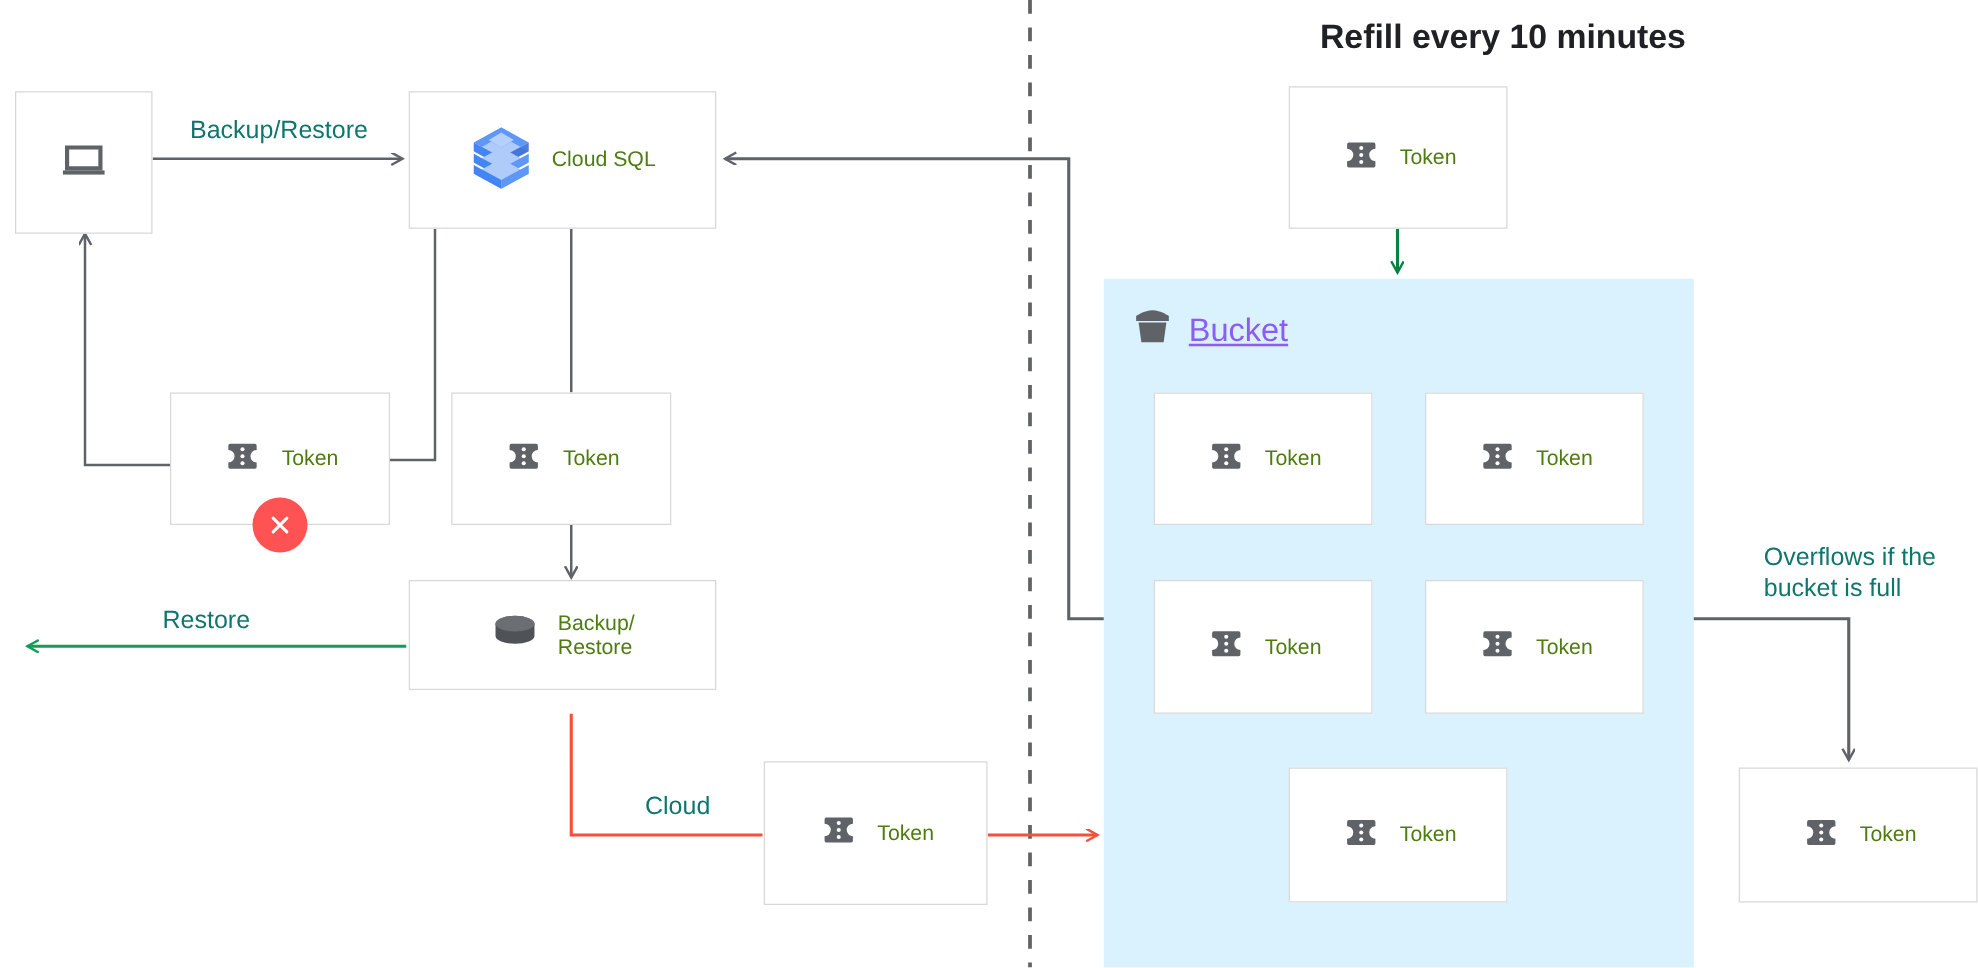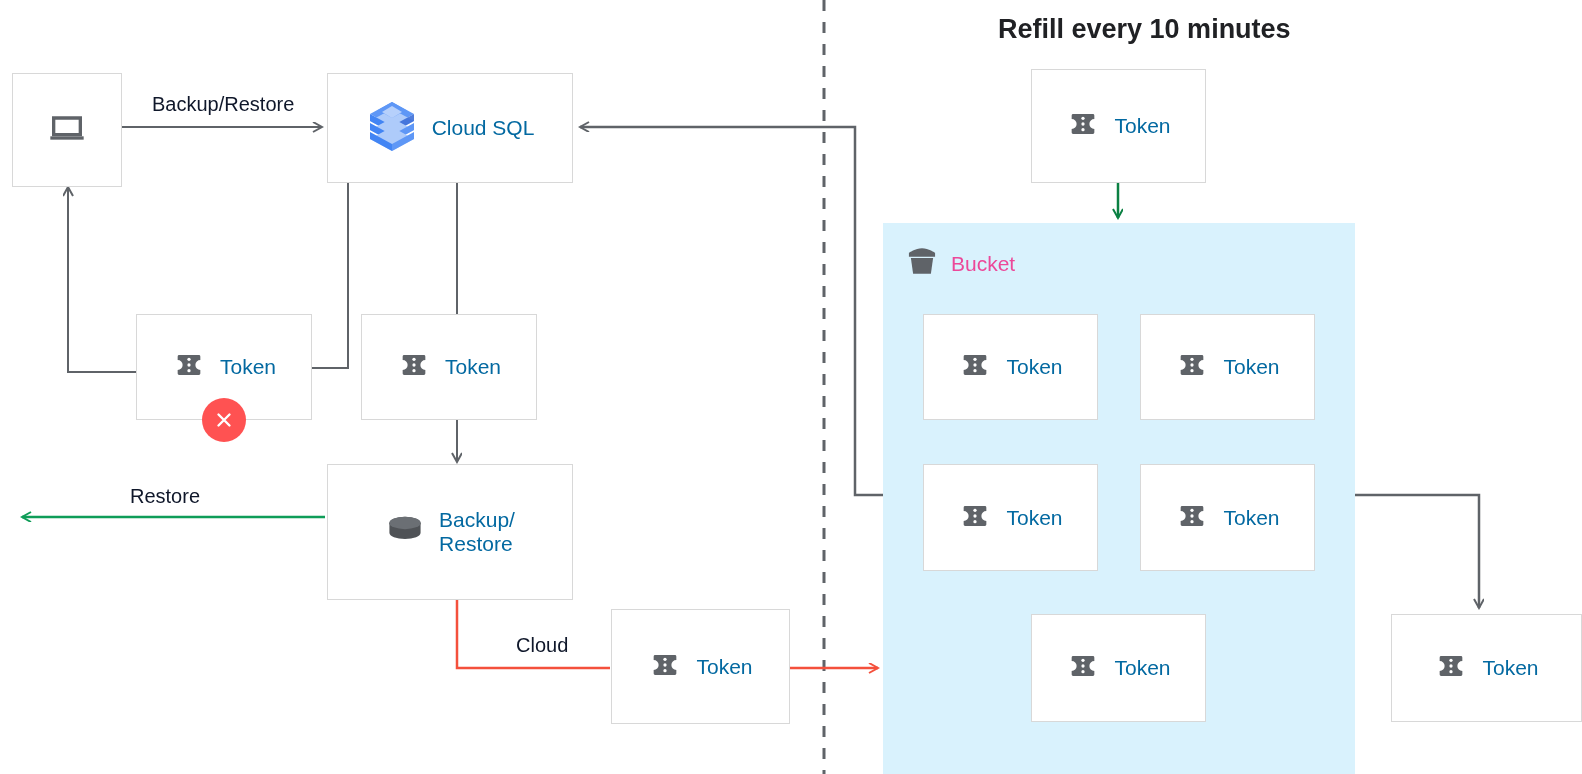--- a/index.html
+++ b/index.html
@@ -19,37 +19,37 @@
     border:1px solid #d8d8d8;
     box-sizing:border-box;
     display:flex;
     align-items:center;
     justify-content:center;
   }
   .node .inner{
     display:flex;align-items:center;justify-content:center;gap:14px;
   }
   .node .lbl{
-    font-size:21px;color:#0369a1;line-height:1.14;white-space:pre-line;
+    font-size:17px;color:#4d7c0f;line-height:1.14;white-space:pre-line;
   }
 
   .bucket-zone{
     position:absolute;
     background:#d9f2fd;
   }
   .bucket-head{
     position:absolute;
     display:flex;align-items:center;gap:12px;
   }
-  .bucket-head .btxt{font-size:21px;color:#ec4899;}
+  .bucket-head .btxt{font-size:26px;color:#8b5cf6;text-decoration:underline;}
 
   .edge-label{
     position:absolute;
     font-size:20px;
-    color:#0f172a;
+    color:#0f766e;
     white-space:pre-line;
     line-height:1.25;
   }
   .title{
     position:absolute;
     font-size:27px;
     font-weight:bold;
     color:#202124;
     white-space:nowrap;
   }
@@ -102,21 +102,21 @@
 
     <path d="M790,668 L878,668" stroke="#f4503c" stroke-width="2.5" fill="none" marker-end="url(#ah-red)"></path>
 
     <path d="M883,495 L855,495 L855,127 L580,127" stroke="#5f6368" stroke-width="2.5" fill="none" marker-end="url(#ah-gray)"></path>
 
     <path d="M1118,183 L1118,218" stroke="#0b8043" stroke-width="2.5" fill="none" marker-end="url(#ah-refill)"></path>
 
     <path d="M1355,495 L1479,495 L1479,608" stroke="#5f6368" stroke-width="2.5" fill="none" marker-end="url(#ah-gray)"></path>
   </svg>
 
-  <div class="title" style="left:998px;top:14px;">Refill every 10 minutes</div>
+  <div class="title" style="left:1056px;top:14px;">Refill every 10 minutes</div>
 
   <div class="node" style="left:12px;top:73px;width:110px;height:114px;">
     <span class="tok-ic">
       <svg width="40" height="40" viewBox="0 0 24 24">
         <path d="M4 6h16v10H4z" fill="none" stroke="#5f6368" stroke-width="2"></path>
         <rect x="2" y="17" width="20" height="2" fill="#5f6368"></rect>
       </svg>
     </span>
   </div>
 
@@ -170,21 +170,21 @@
           <path d="M20 8.5V6a1 1 0 0 0-1-1H5a1 1 0 0 0-1 1v2.5a1.8 1.8 0 0 1 0 7V18a1 1 0 0 0 1 1h14a1 1 0 0 0 1-1v-2.5a1.8 1.8 0 0 1 0-7z" fill="#5f6368"></path>
           <circle cx="12" cy="8" r="1.15" fill="#ffffff"></circle>
           <circle cx="12" cy="12" r="1.15" fill="#ffffff"></circle>
           <circle cx="12" cy="16" r="1.15" fill="#ffffff"></circle>
         </svg>
       </span>
       <span class="lbl">Token</span>
     </div>
   </div>
 
-  <div class="node" style="left:327px;top:464px;width:246px;height:136px;">
+  <div class="node" style="left:327px;top:464px;width:246px;height:88px;">
     <div class="inner">
       <span class="tok-ic">
         <svg width="40" height="34" viewBox="0 0 28 24">
           <ellipse cx="14" cy="7" rx="11" ry="4.4" fill="#5f6368"></ellipse>
           <path d="M3 7 v7 a11 4.4 0 0 0 22 0 V7" fill="#4f5256"></path>
           <ellipse cx="14" cy="7" rx="11" ry="4.4" fill="#6b6f74"></ellipse>
         </svg>
       </span>
       <span class="lbl">Backup/
 Restore</span>
@@ -312,14 +312,16 @@
       <span class="lbl">Token</span>
     </div>
   </div>
 
   <div class="edge-label" style="left:152px;top:92px;">Backup/Restore</div>
 
   <div class="edge-label" style="left:130px;top:484px;">Restore</div>
 
   <div class="edge-label" style="left:516px;top:633px;">Cloud</div>
 
+  <div class="edge-label" style="left:1411px;top:434px;">Overflows if the
+bucket is full</div>
 
 </div>
 
 </body></html>

